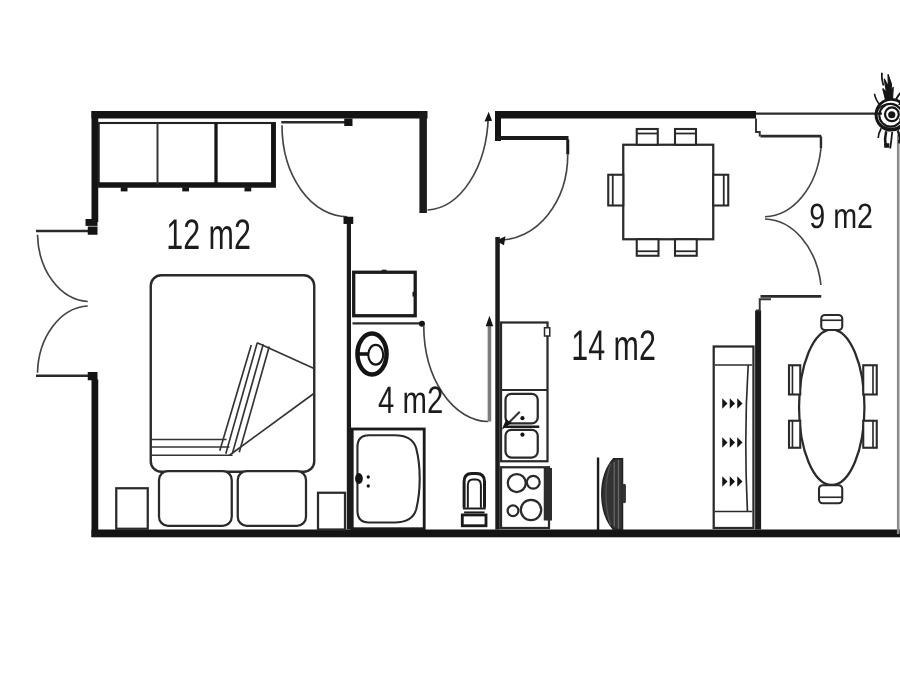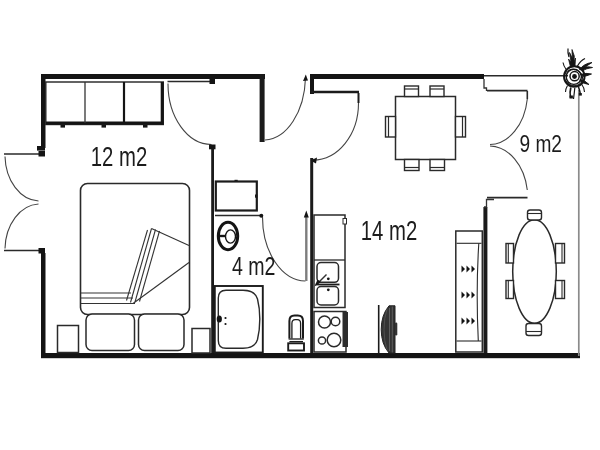--- a/index.html
+++ b/index.html
@@ -1,16 +1,16 @@
 <!DOCTYPE html>
 <html><head>
 <meta charset="utf-8">
 <style>
 html,body{margin:0;padding:0;background:#fff;}
-#plan{width:516px;height:450px;position:relative;font-family:"Liberation Sans",sans-serif;}
+#plan{width:516px;height:450px;position:relative;font-family:"Liberation Sans",sans-serif;padding-left:20px;}
 text{font-family:"Liberation Sans",sans-serif;fill:#1c1c1c;}
 </style>
 </head>
 <body>
 <div id="plan">
 <svg width="600" height="450" viewBox="0 0 600 450">
 <rect x="0" y="0" width="600" height="450" fill="#ffffff"></rect>
 
 <g>
         <rect x="41" y="74" width="224" height="5" fill="#141414"></rect>

